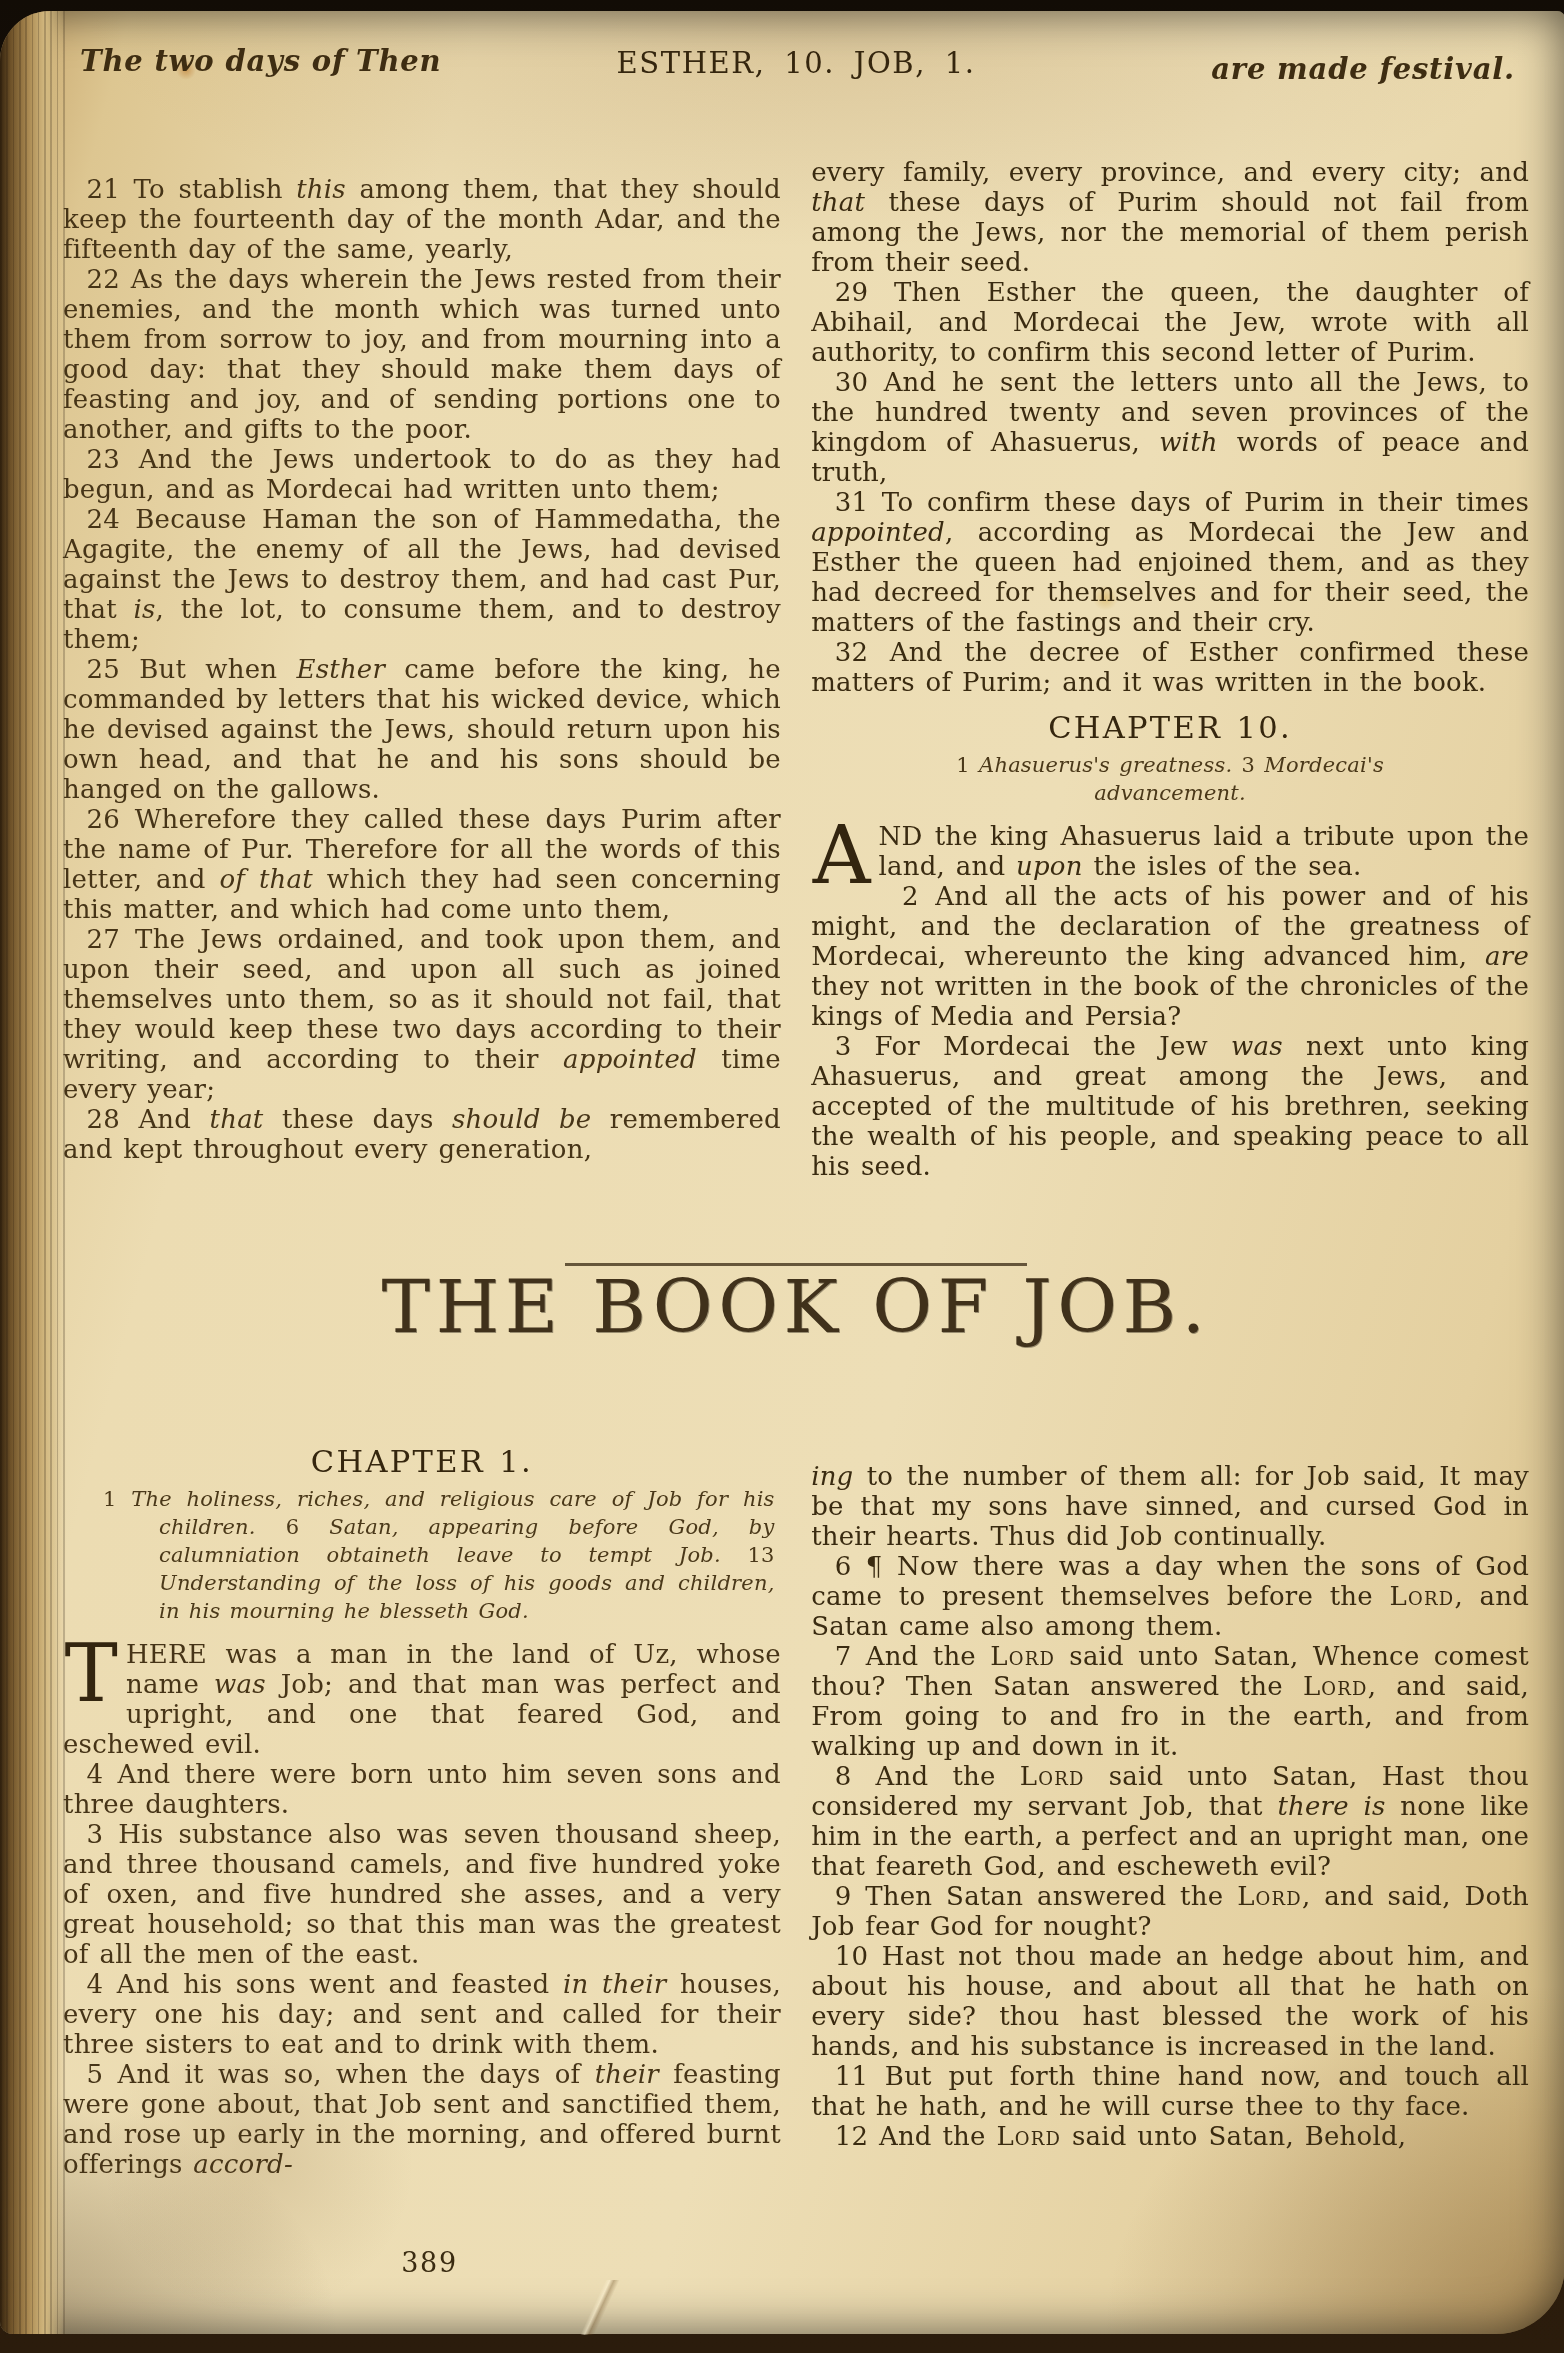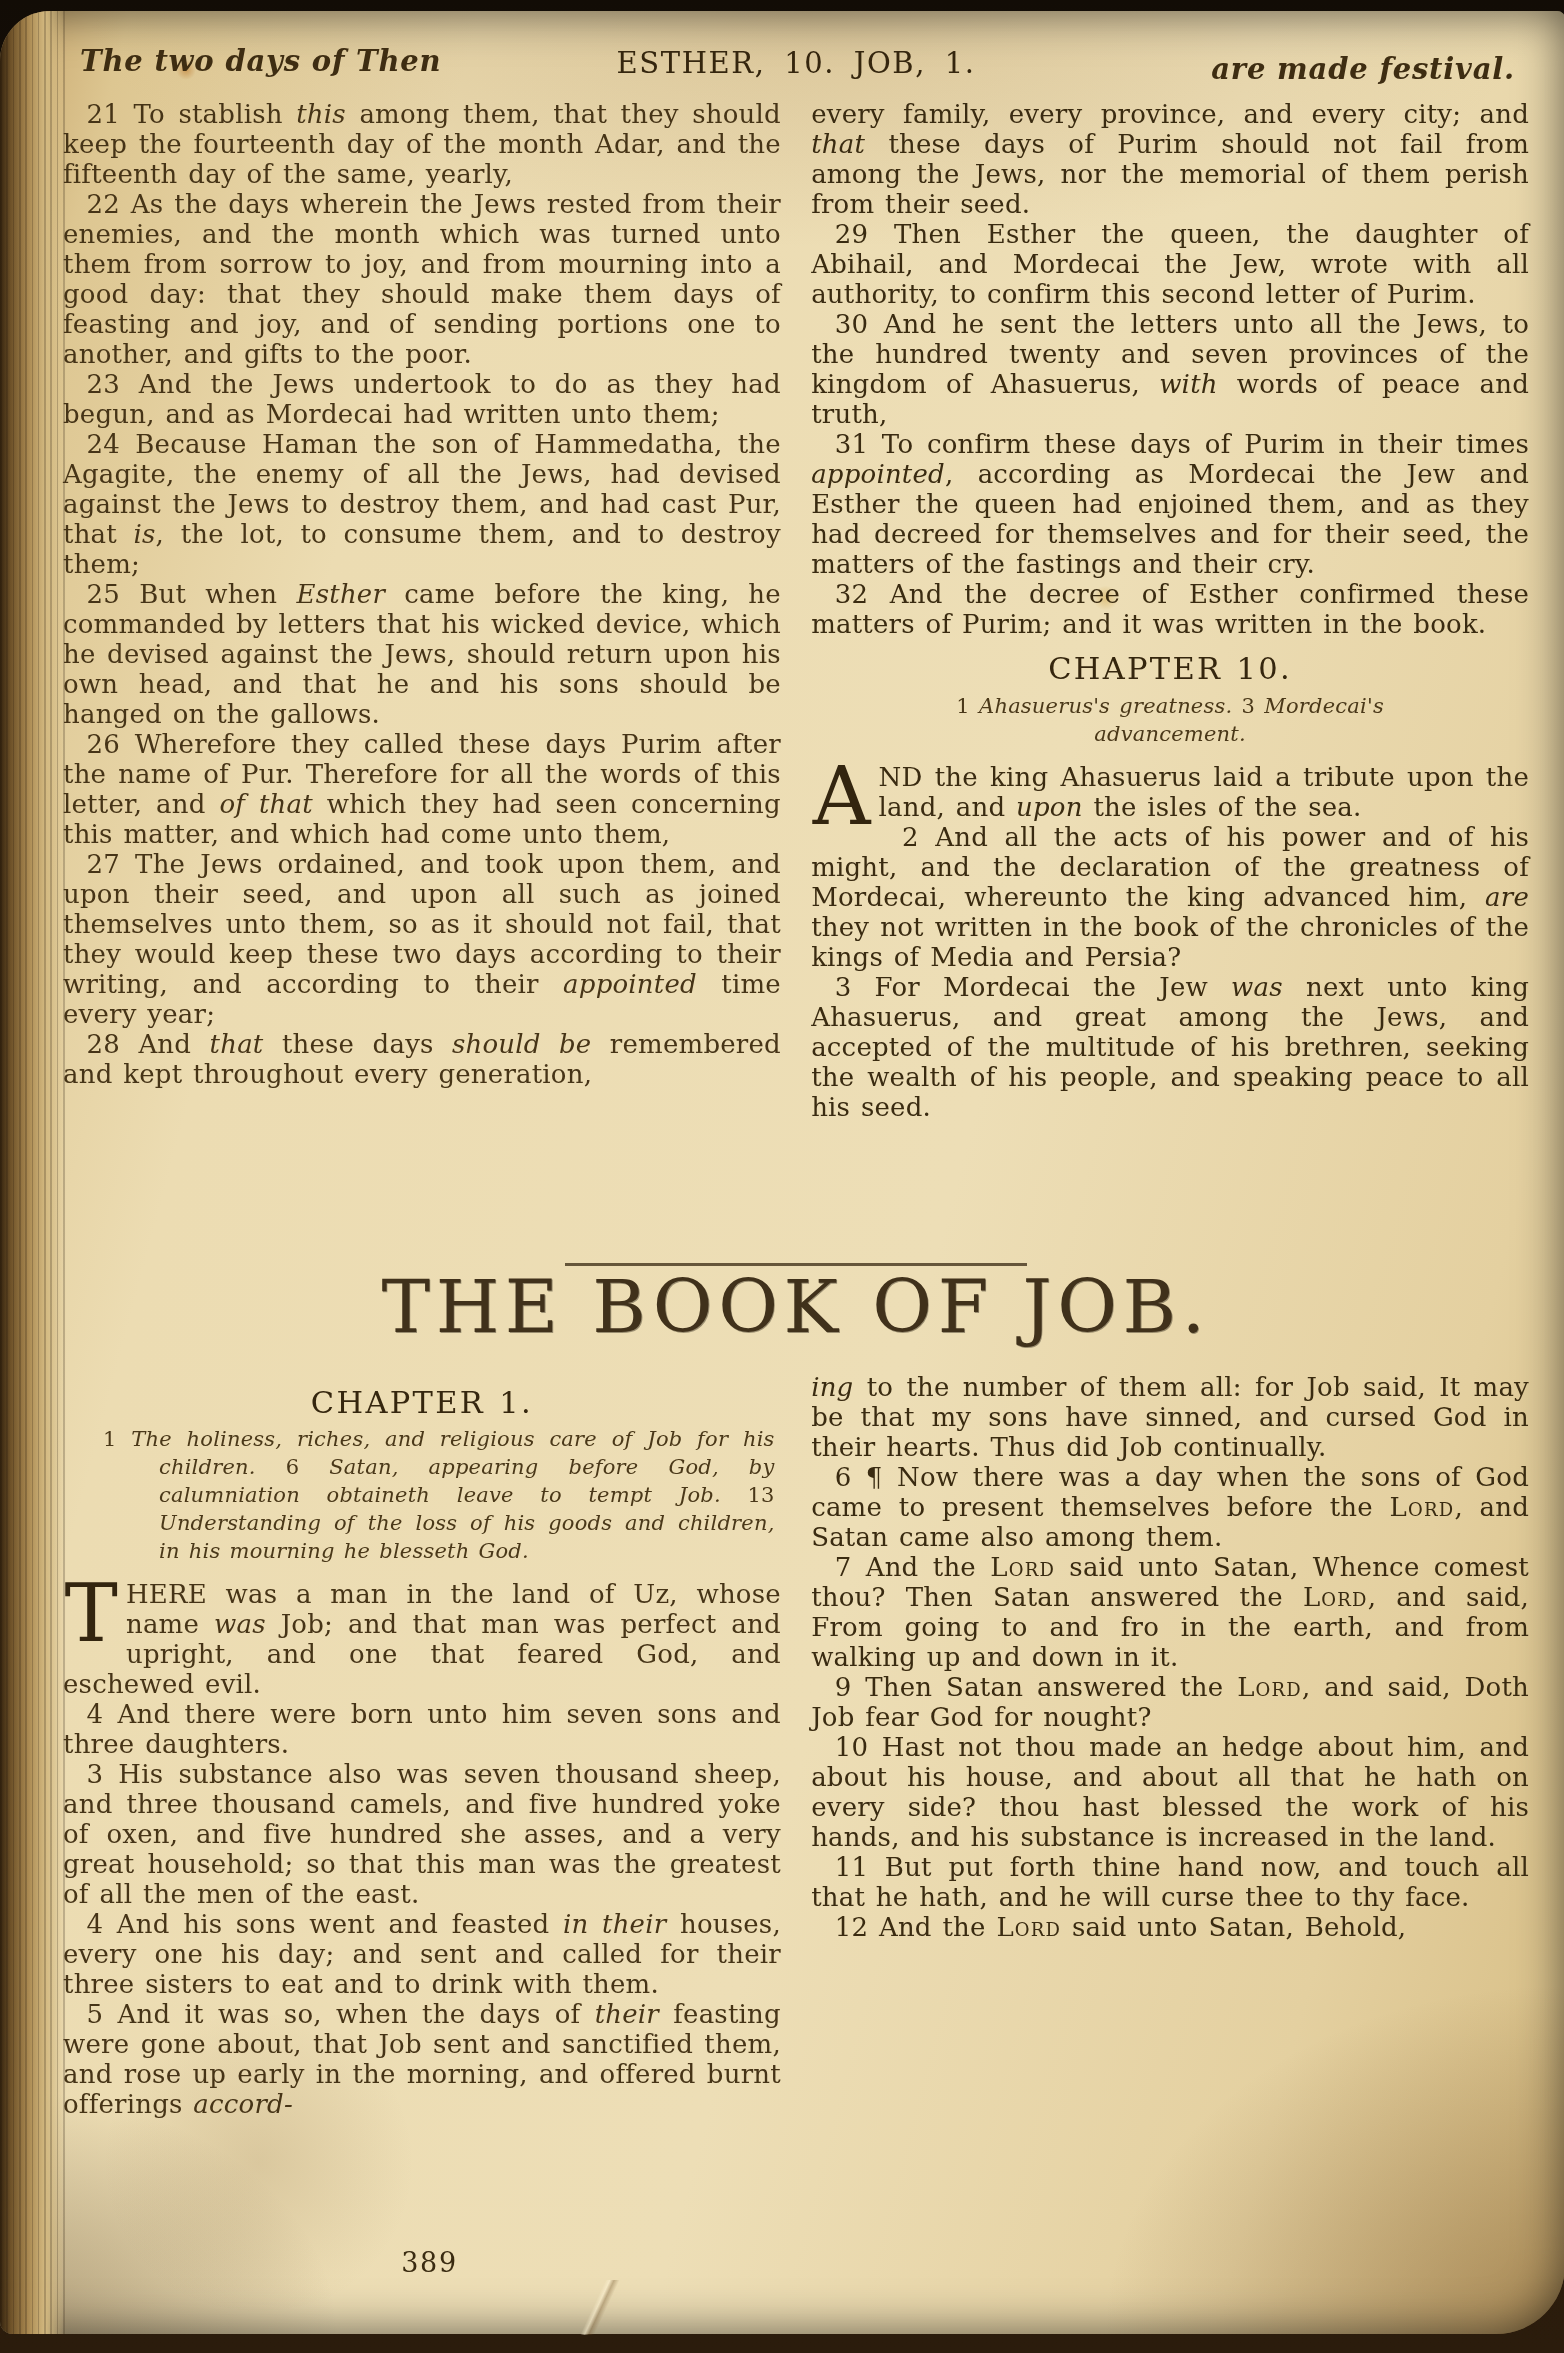--- a/index.html
+++ b/index.html
@@ -28,21 +28,21 @@
         background:radial-gradient(circle,rgba(120,88,44,.16),rgba(120,88,44,0) 70%);}
   .crease{position:absolute;left:540px;top:2269px;width:117px;height:55px;pointer-events:none;
         background:linear-gradient(115deg,transparent 46%,rgba(255,245,215,.5) 49%,rgba(110,80,40,.35) 52%,transparent 56%);}
   .content{position:relative;padding:33px 36px 0 63px;color:#463417;}
 
   .running-head{position:relative;height:42px;margin-bottom:12.5px;font-size:29px;}
   .rh-left{position:absolute;left:17px;top:0;font-style:italic;font-weight:600;letter-spacing:0.8px;color:#3e2d12;}
   .rh-center{position:absolute;left:50%;transform:translateX(-50%);top:1.6px;letter-spacing:1.6px;word-spacing:7.8px;color:#35260e;}
   .rh-right{position:absolute;right:14px;top:8px;font-style:italic;font-weight:600;letter-spacing:0.8px;color:#3e2d12;text-align:right;}
 
-  .section{display:flex;align-items:flex-start;gap:14px;}
+  .section{display:flex;align-items:center;gap:14px;}
   .section.esther{min-height:1141px;}
   .section.job{min-height:867px;}
   .col{flex:1 1 0;font-size:26px;line-height:30px;text-align:justify;word-spacing:2.3px;letter-spacing:0.2px;}
   .col.dark{color:#3a2b11;}
   .rule-v{flex:0 0 2.3px;background:linear-gradient(180deg,rgba(73,52,25,0) 0%,rgba(73,52,25,.55) 2%,rgba(73,52,25,.55) 98%,rgba(73,52,25,0) 100%);}
 
   .verse{margin:0;text-indent:23.5px;}
   .verse.cont{text-indent:0;}
   .verse.drop{text-indent:0;}
   .dropcap{float:left;font-size:80px;line-height:63px;padding:3.1px 7.8px 0 1.6px;color:#33250f;}
@@ -114,20 +114,21 @@
             <p class="verse">4 And there were born unto him seven sons and three daughters.</p>
             <p class="verse">3 His substance also was seven thousand sheep, and three thousand camels, and five hundred yoke of oxen, and five hundred she asses, and a very great household; so that this man was the greatest of all the men of the east.</p>
             <p class="verse">4 And his sons went and feasted <i>in their</i> houses, every one his day; and sent and called for their three sisters to eat and to drink with them.</p>
             <p class="verse">5 And it was so, when the days of <i>their</i> feasting were gone about, that Job sent and sanctified them, and rose up early in the morning, and offered burnt offerings <i>accord-</i></p>
           </div>
         <div class="rule-v"></div>
         <div class="col dark">
             <p class="verse cont"><i>ing</i> to the number of them all: for Job said, It may be that my sons have sinned, and cursed God in their hearts.  Thus did Job continually.</p>
             <p class="verse">6 ¶ Now there was a day when the sons of God came to present themselves before the <span class="sc">Lord</span>, and Satan came also among them.</p>
             <p class="verse">7 And the <span class="sc">Lord</span> said unto Satan, Whence comest thou? Then Satan answered the <span class="sc">Lord</span>, and said, From going to and fro in the earth, and from walking up and down in it.</p>
+            <p class="verse">8 And the <span class="sc">Lord</span> said unto Satan, Hast thou considered my servant Job, that <i>there is</i> none like him in the earth, a perfect and an upright man, one that feareth God, and escheweth evil?</p>
             <p class="verse">9 Then Satan answered the <span class="sc">Lord</span>, and said, Doth Job fear God for nought?</p>
             <p class="verse">10 Hast not thou made an hedge about him, and about his house, and about all that he hath on every side?  thou hast blessed the work of his hands, and his substance is increased in the land.</p>
             <p class="verse">11 But put forth thine hand now, and touch all that he hath, and he will curse thee to thy face.</p>
             <p class="verse">12 And the <span class="sc">Lord</span> said unto Satan, Behold,</p>
           </div>
       </div>
 
       <div class="page-number">389</div>
 
     </div>

